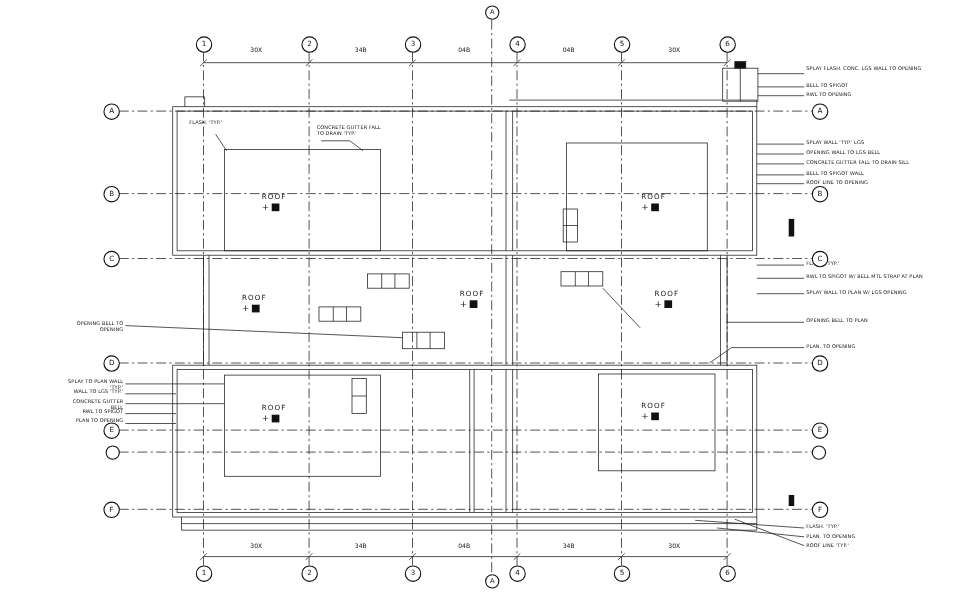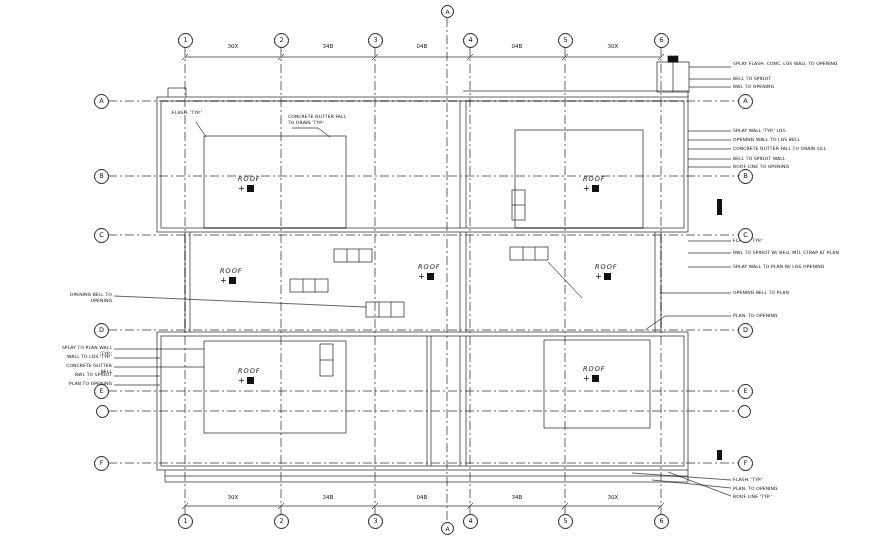--- a/index.html
+++ b/index.html
@@ -9,21 +9,21 @@
   svg{position:absolute;left:0;top:0;}
   .bubble{position:absolute;width:13px;height:13px;border:1px solid #111;border-radius:50%;
           background:#fff;display:flex;align-items:center;justify-content:center;
           font-size:6.5px;line-height:1;z-index:4;}
   .bubble.small{width:11px;height:11px;font-size:6px;}
   .dim{position:absolute;width:30px;text-align:center;font-size:5.5px;line-height:1;z-index:3;}
   .note{position:absolute;font-size:4.5px;line-height:1.25;z-index:3;letter-spacing:.1px;}
   .note.r{width:124px;text-align:left;}
   .note.l{width:58px;text-align:right;}
   .note.in{width:62px;text-align:left;}
-  .roof{position:absolute;z-index:3;font-style:italic;}
+  .roof{position:absolute;z-index:3;}
   .roof-t{font-size:6.5px;letter-spacing:1px;line-height:1;}
   .roof-m{display:flex;align-items:center;gap:2px;margin-top:2px;}
   .roof-m .plus{font-size:8px;line-height:1;}
   .roof-m .sq{display:inline-block;width:7px;height:7px;background:#111;}
 </style>
 </head>
 <body>
 
 <div class="canvas">
 

